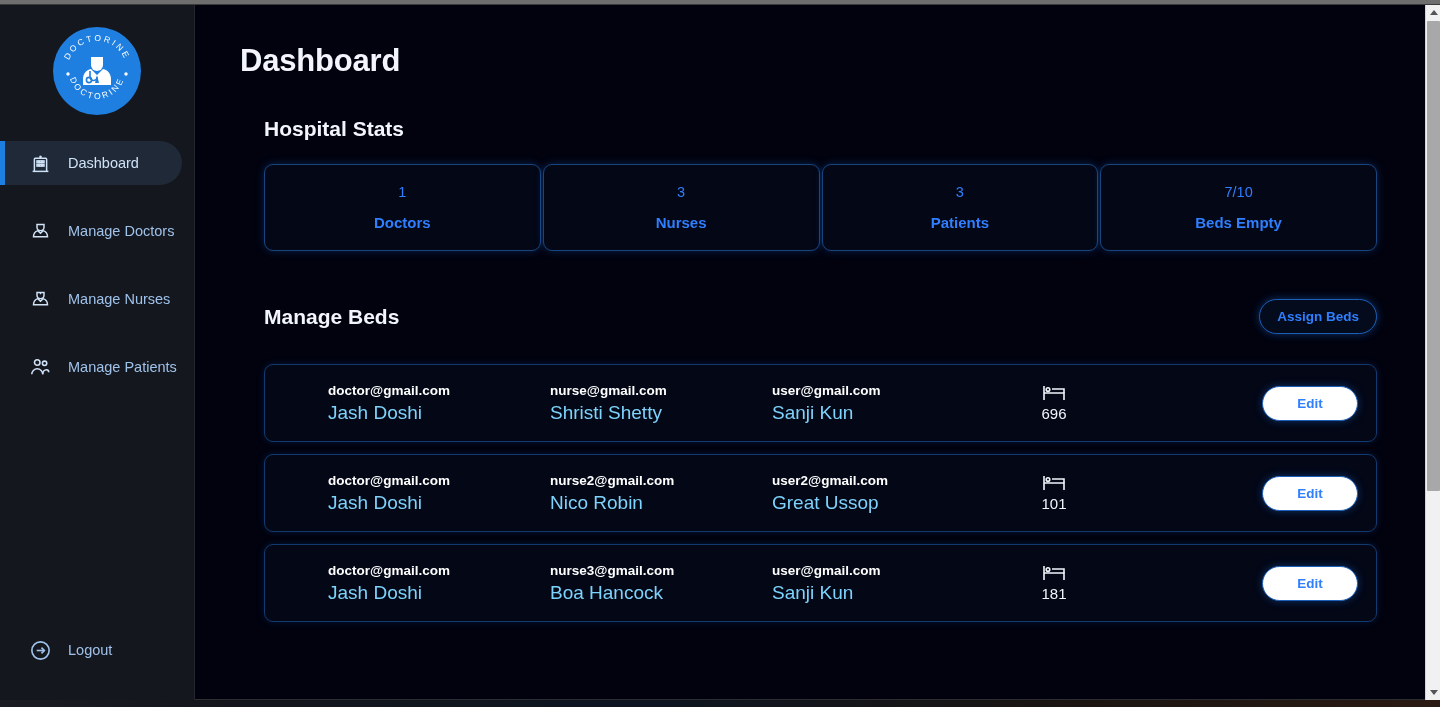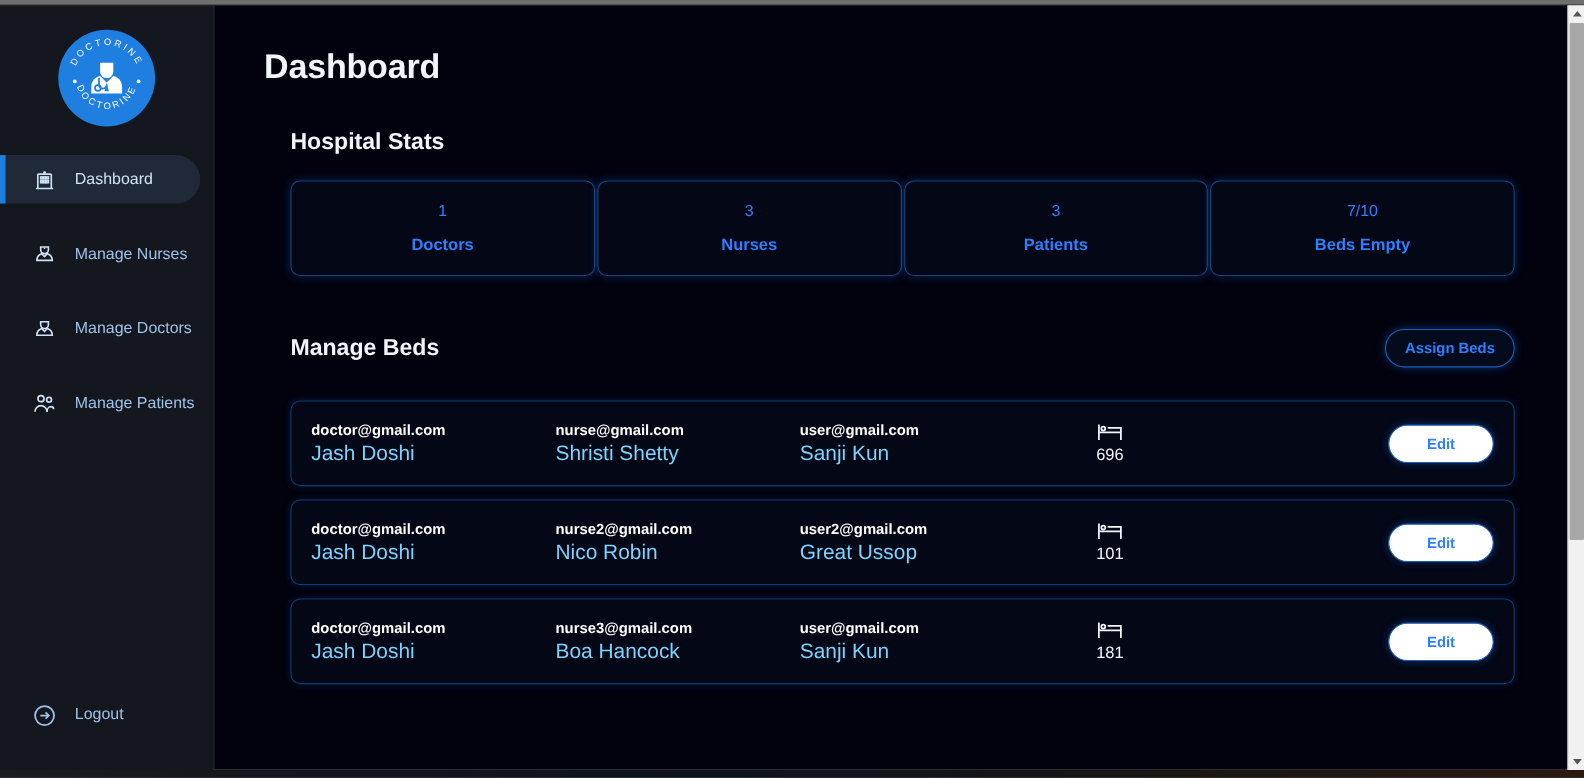--- a/index.html
+++ b/index.html
@@ -228,21 +228,21 @@
     display: flex; align-items: center;
     height: 78px;
     border: 1px solid #123a6e;
     border-radius: 9px;
     background: #030716;
     box-shadow: 0 0 7px rgba(25,85,175,0.25);
     margin-bottom: 12px;
     padding: 0 18px;
   }
   .bed-col { flex: none; }
-  .bed-col.doctor  { width: 222px; }
+  .bed-col.doctor  { width: 222px; margin-left: 45px; }
   .bed-col.nurse   { width: 222px; }
   .bed-col.patient { width: 222px; }
   .bed-email {
     font-size: 13.5px; font-weight: bold; color: #ffffff;
     margin-bottom: 4px;
   }
   .bed-person { font-size: 19px; color: #7dd3fc; }
 
   .bed-no-col {
     width: 120px;
@@ -320,35 +320,35 @@
             <path d="M3 21h18"></path>
           </svg>
         </span>
         <span>Dashboard</span>
       </div>
 
       <div class="nav-item">
         <span class="nav-icon">
           <svg width="21" height="21" viewBox="0 0 24 24" fill="none" stroke="#cfe2f7" stroke-width="1.7">
             <path d="M8 4h8v3a4 4 0 0 1-8 0z"></path>
+            <path d="M9 11l3 3 3-3c3 1 5 4 5 7H4c0-3 2-6 5-7z"></path>
+          </svg>
+        </span>
+        <span>Manage Doctors</span>
+      </div>
+
+      <div class="nav-item">
+        <span class="nav-icon">
+          <svg width="21" height="21" viewBox="0 0 24 24" fill="none" stroke="#cfe2f7" stroke-width="1.7">
+            <path d="M8 4h8v3a4 4 0 0 1-8 0z"></path>
             <path d="M11.2 5.2h1.6M12 4.5v1.6" stroke-width="1.3"></path>
             <path d="M9 11l3 3 3-3c3 1 5 4 5 7H4c0-3 2-6 5-7z"></path>
           </svg>
         </span>
         <span>Manage Nurses</span>
-      </div>
-
-      <div class="nav-item">
-        <span class="nav-icon">
-          <svg width="21" height="21" viewBox="0 0 24 24" fill="none" stroke="#cfe2f7" stroke-width="1.7">
-            <path d="M8 4h8v3a4 4 0 0 1-8 0z"></path>
-            <path d="M9 11l3 3 3-3c3 1 5 4 5 7H4c0-3 2-6 5-7z"></path>
-          </svg>
-        </span>
-        <span>Manage Doctors</span>
       </div>
 
       <div class="nav-item">
         <span class="nav-icon">
           <svg width="22" height="22" viewBox="0 0 24 24" fill="none" stroke="#cfe2f7" stroke-width="1.7">
             <circle cx="9" cy="7" r="3"></circle>
             <path d="M3 20c0-3.3 2.7-6 6-6s6 2.7 6 6"></path>
             <circle cx="17" cy="8" r="2.4"></circle>
             <path d="M15 20c0-2.8 1.8-5 4-5 1.6 0 2.5 1 2.5 2.6"></path>
           </svg>

